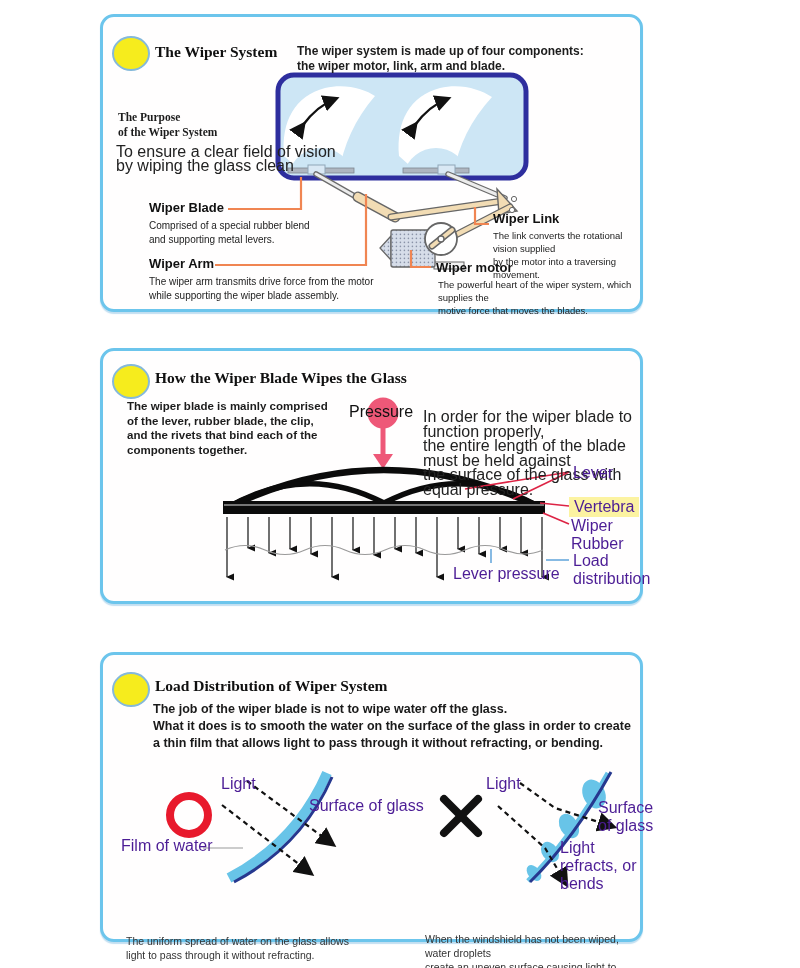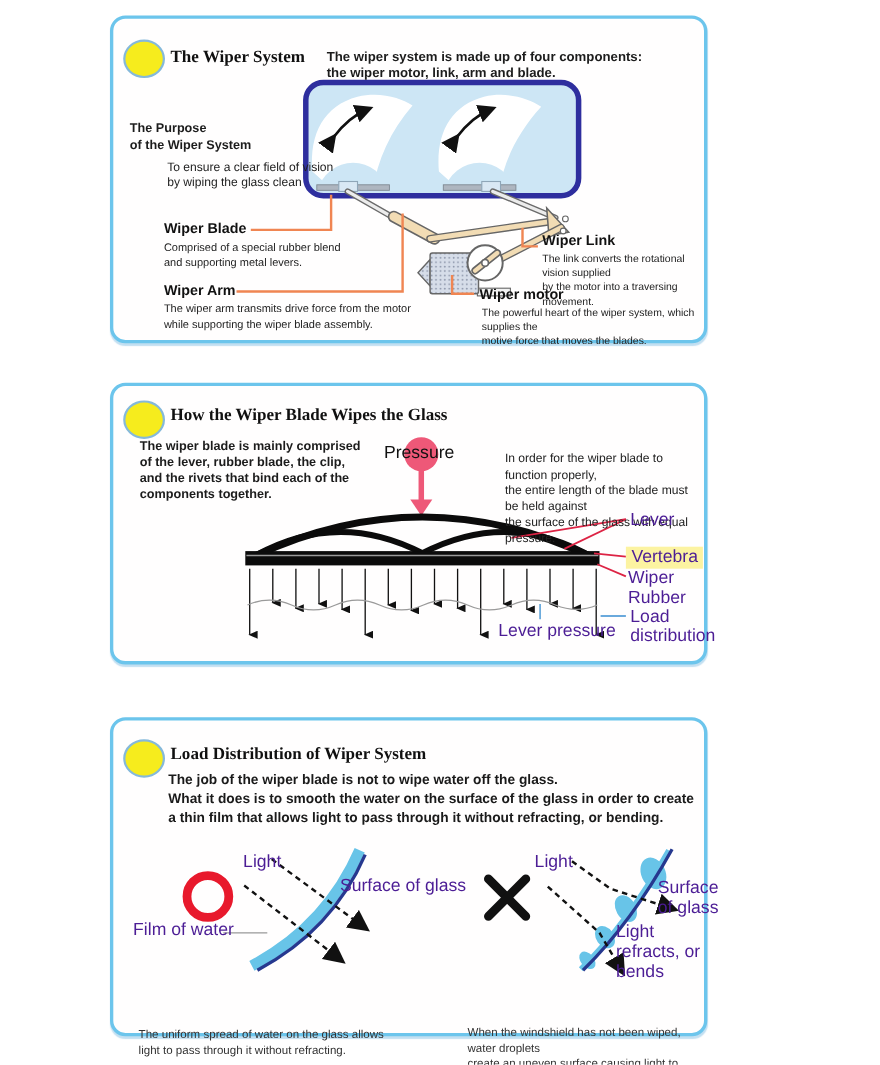--- a/index.html
+++ b/index.html
@@ -6,21 +6,21 @@
   body{font-family:"Liberation Sans",sans-serif;background:#fff;}
   #page{position:relative;width:800px;height:968px;background:#ffffff;overflow:hidden;}
   .panel{position:absolute;left:100px;width:543px;background:#fffefe;border:3px solid #6cc5ec;
          border-radius:14px;box-sizing:border-box;box-shadow:0 2px 1px rgba(120,185,225,.45);}
   .abs{position:absolute;}
   .pre{white-space:pre-line;}
   .bullet{position:absolute;width:34px;height:31px;border-radius:50%;background:#f6ec1d;border:2px solid #85b9da;}
   .ptitle{position:absolute;font-family:"Liberation Serif",serif;font-weight:bold;font-size:15.5px;color:#101010;}
   .b12{font-weight:bold;font-size:12px;line-height:15px;color:#1c1c1c;}
   .b115{font-weight:bold;font-size:11.5px;line-height:14.5px;color:#1c1c1c;}
-  .t11{font-size:11px;line-height:14px;color:#222;margin-left:36px;}
+  .t11{font-size:16px;line-height:14px;color:#222;}
   .lbl13{font-weight:bold;font-size:13px;color:#111;}
   .d10{font-size:10px;line-height:13.5px;color:#222;}
   .d95{font-size:9.5px;line-height:13px;color:#222;}
   .tag12{font-weight:400;font-size:16px;color:#4c1d95;}
   .cap{font-size:10.5px;line-height:14px;color:#333;font-weight:500;margin-top:44px;}
   svg{position:absolute;left:0;top:0;}
 </style>
 </head>
 <body>
 
@@ -83,21 +83,21 @@
         <polyline points="125,192 198,192 198,160"></polyline>
         <polyline points="112,248 263,248 263,177"></polyline>
         <polyline points="372,190 372,207 386,207"></polyline>
         <polyline points="308,233 308,250 328,250"></polyline>
       </g>
     </svg>
     <div class="bullet" style="left:9px;top:19px;"></div>
     <div class="ptitle" style="left:52px;top:26px;">The Wiper System</div>
     <div class="abs pre b12" style="left:194px;top:27px;">The wiper system is made up of four components:
 the wiper motor, link, arm and blade.</div>
-    <div class="abs pre b115" style="left:15px;top:93px;">The Purpose
+    <div class="abs pre b115" style="left:15px;top:93px;font-family:Liberation Serif, serif;">The Purpose
 of the Wiper System</div>
     <div class="abs pre t11" style="left:13px;top:128px;">To ensure a clear field of vision
 by wiping the glass clean</div>
     <div class="abs lbl13" style="left:46px;top:183px;">Wiper Blade</div>
     <div class="abs pre d10" style="left:46px;top:202px;">Comprised of a special rubber blend
 and supporting metal levers.</div>
     <div class="abs lbl13" style="left:46px;top:239px;">Wiper Arm</div>
     <div class="abs pre d10" style="left:46px;top:258px;">The wiper arm transmits drive force from the motor
 while supporting the wiper blade assembly.</div>
     <div class="abs lbl13" style="left:390px;top:194px;">Wiper Link</div>

